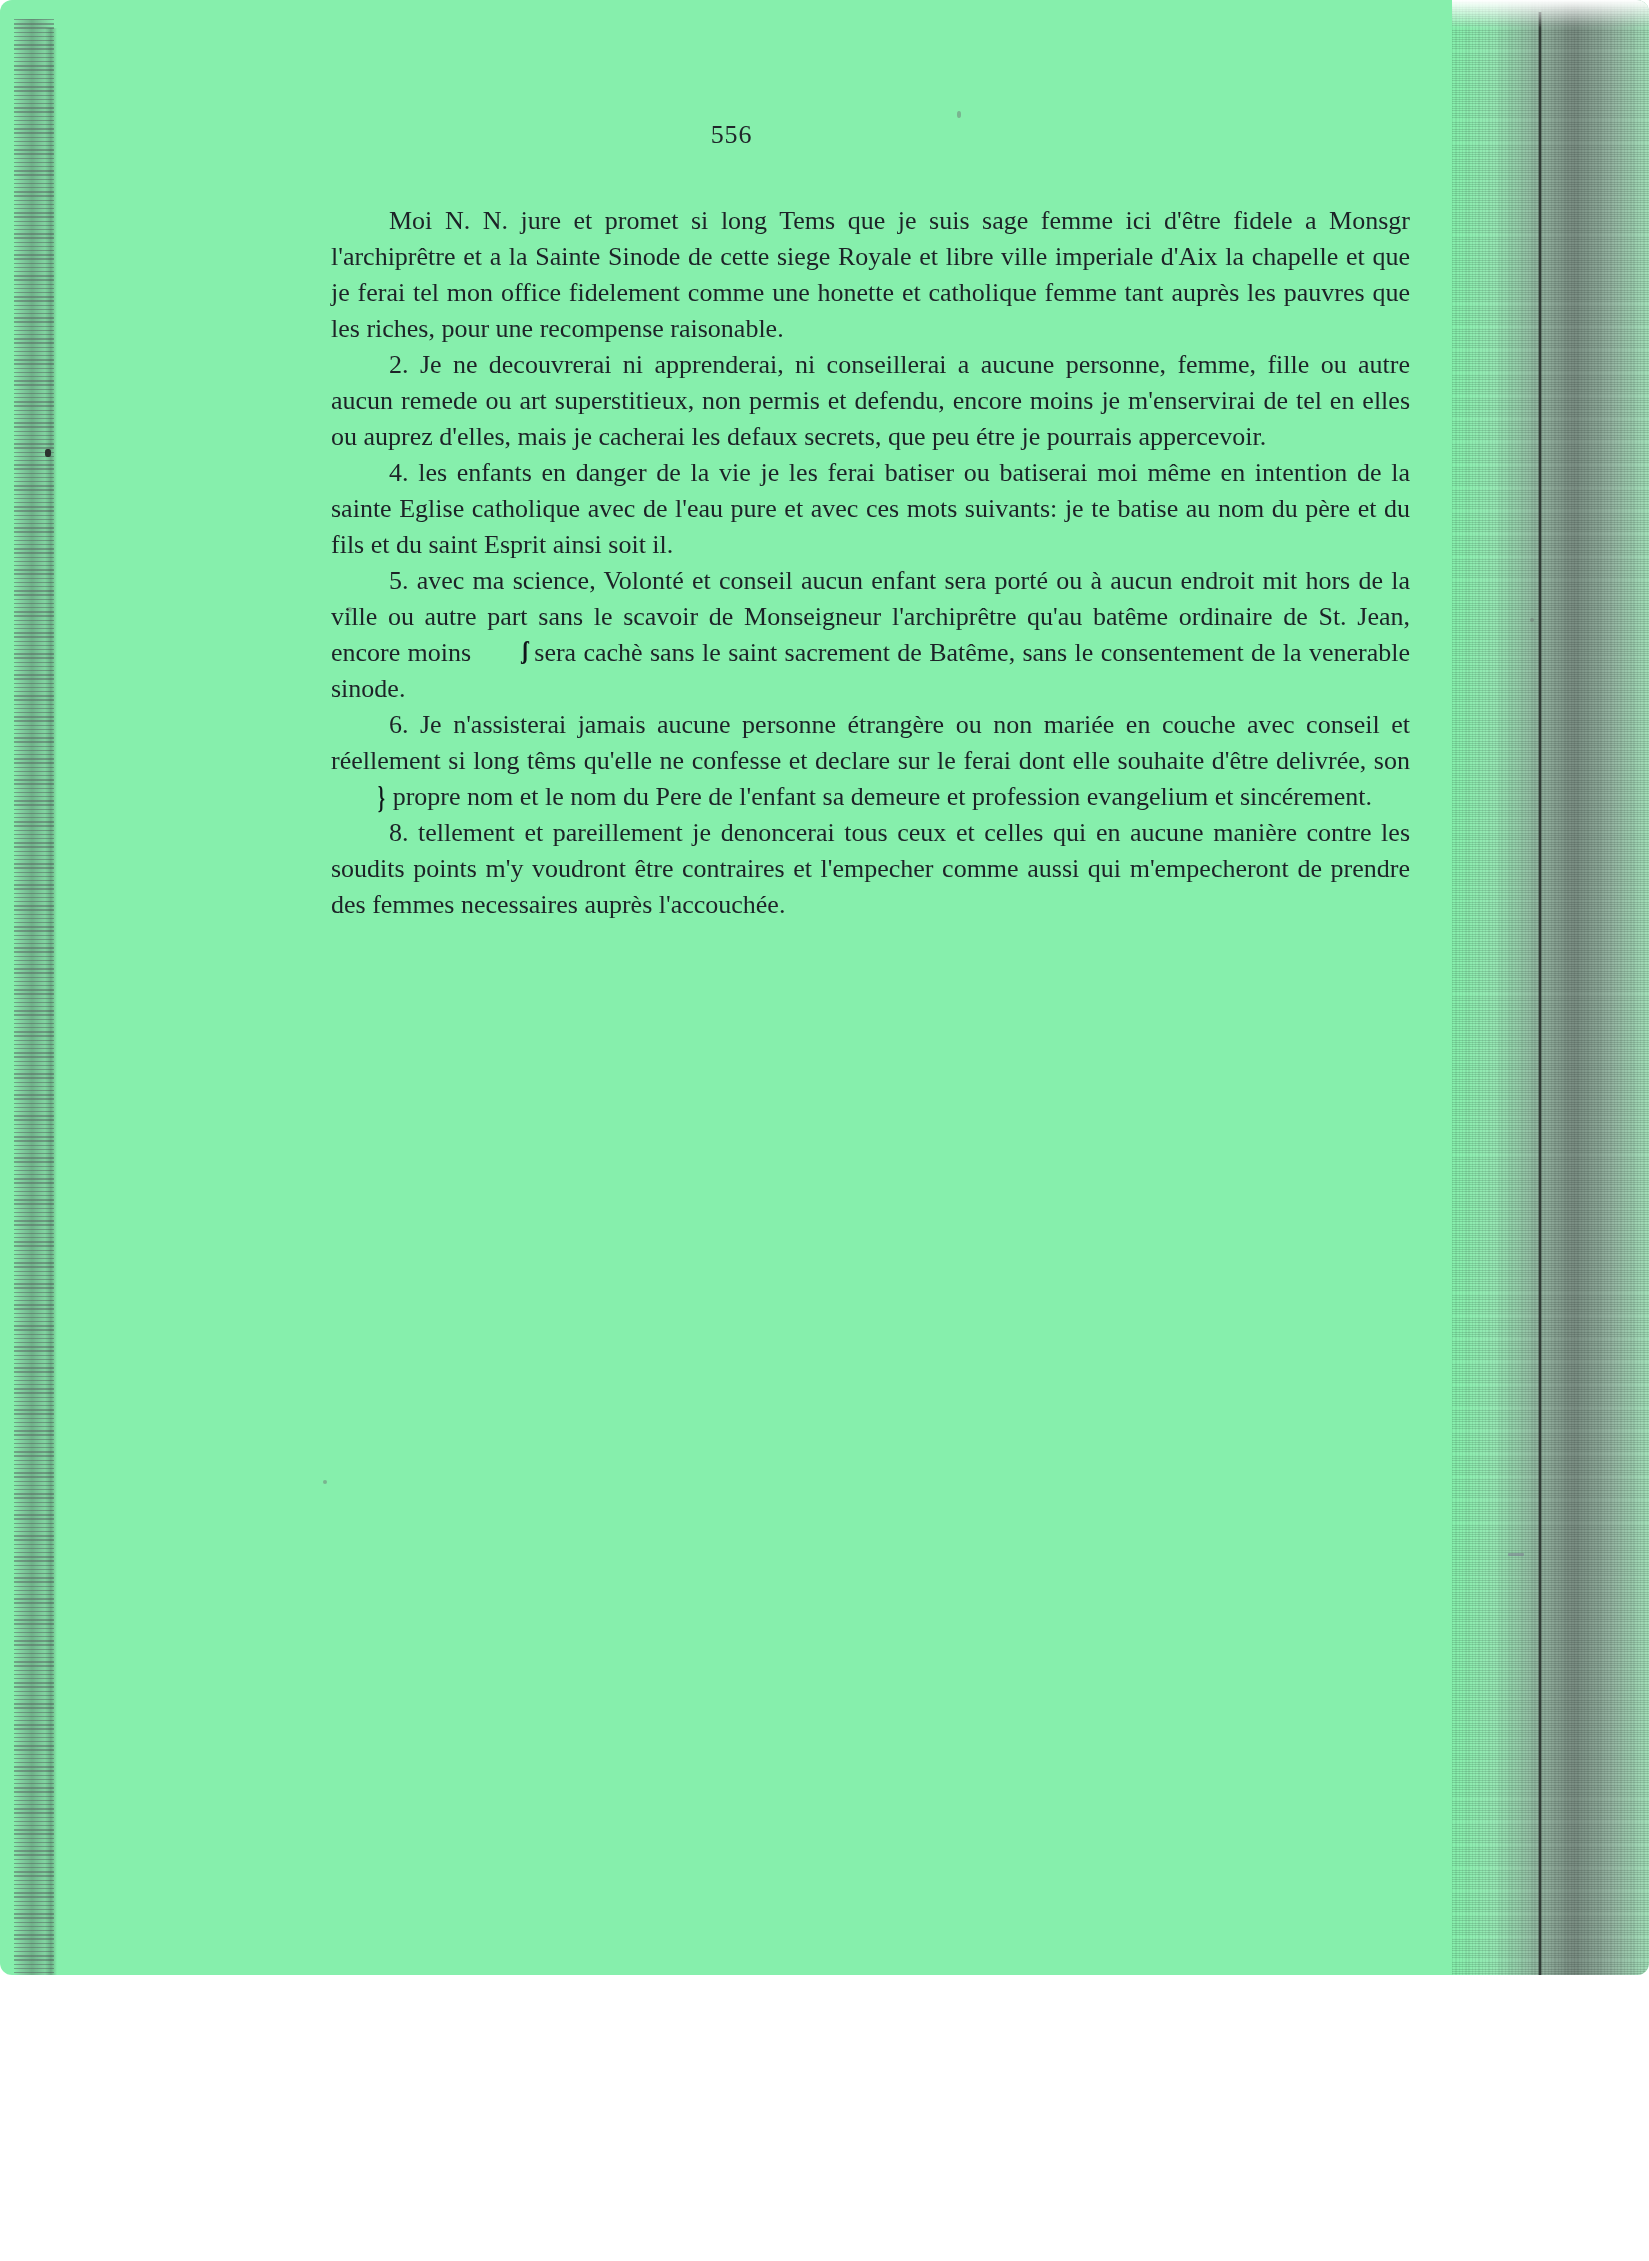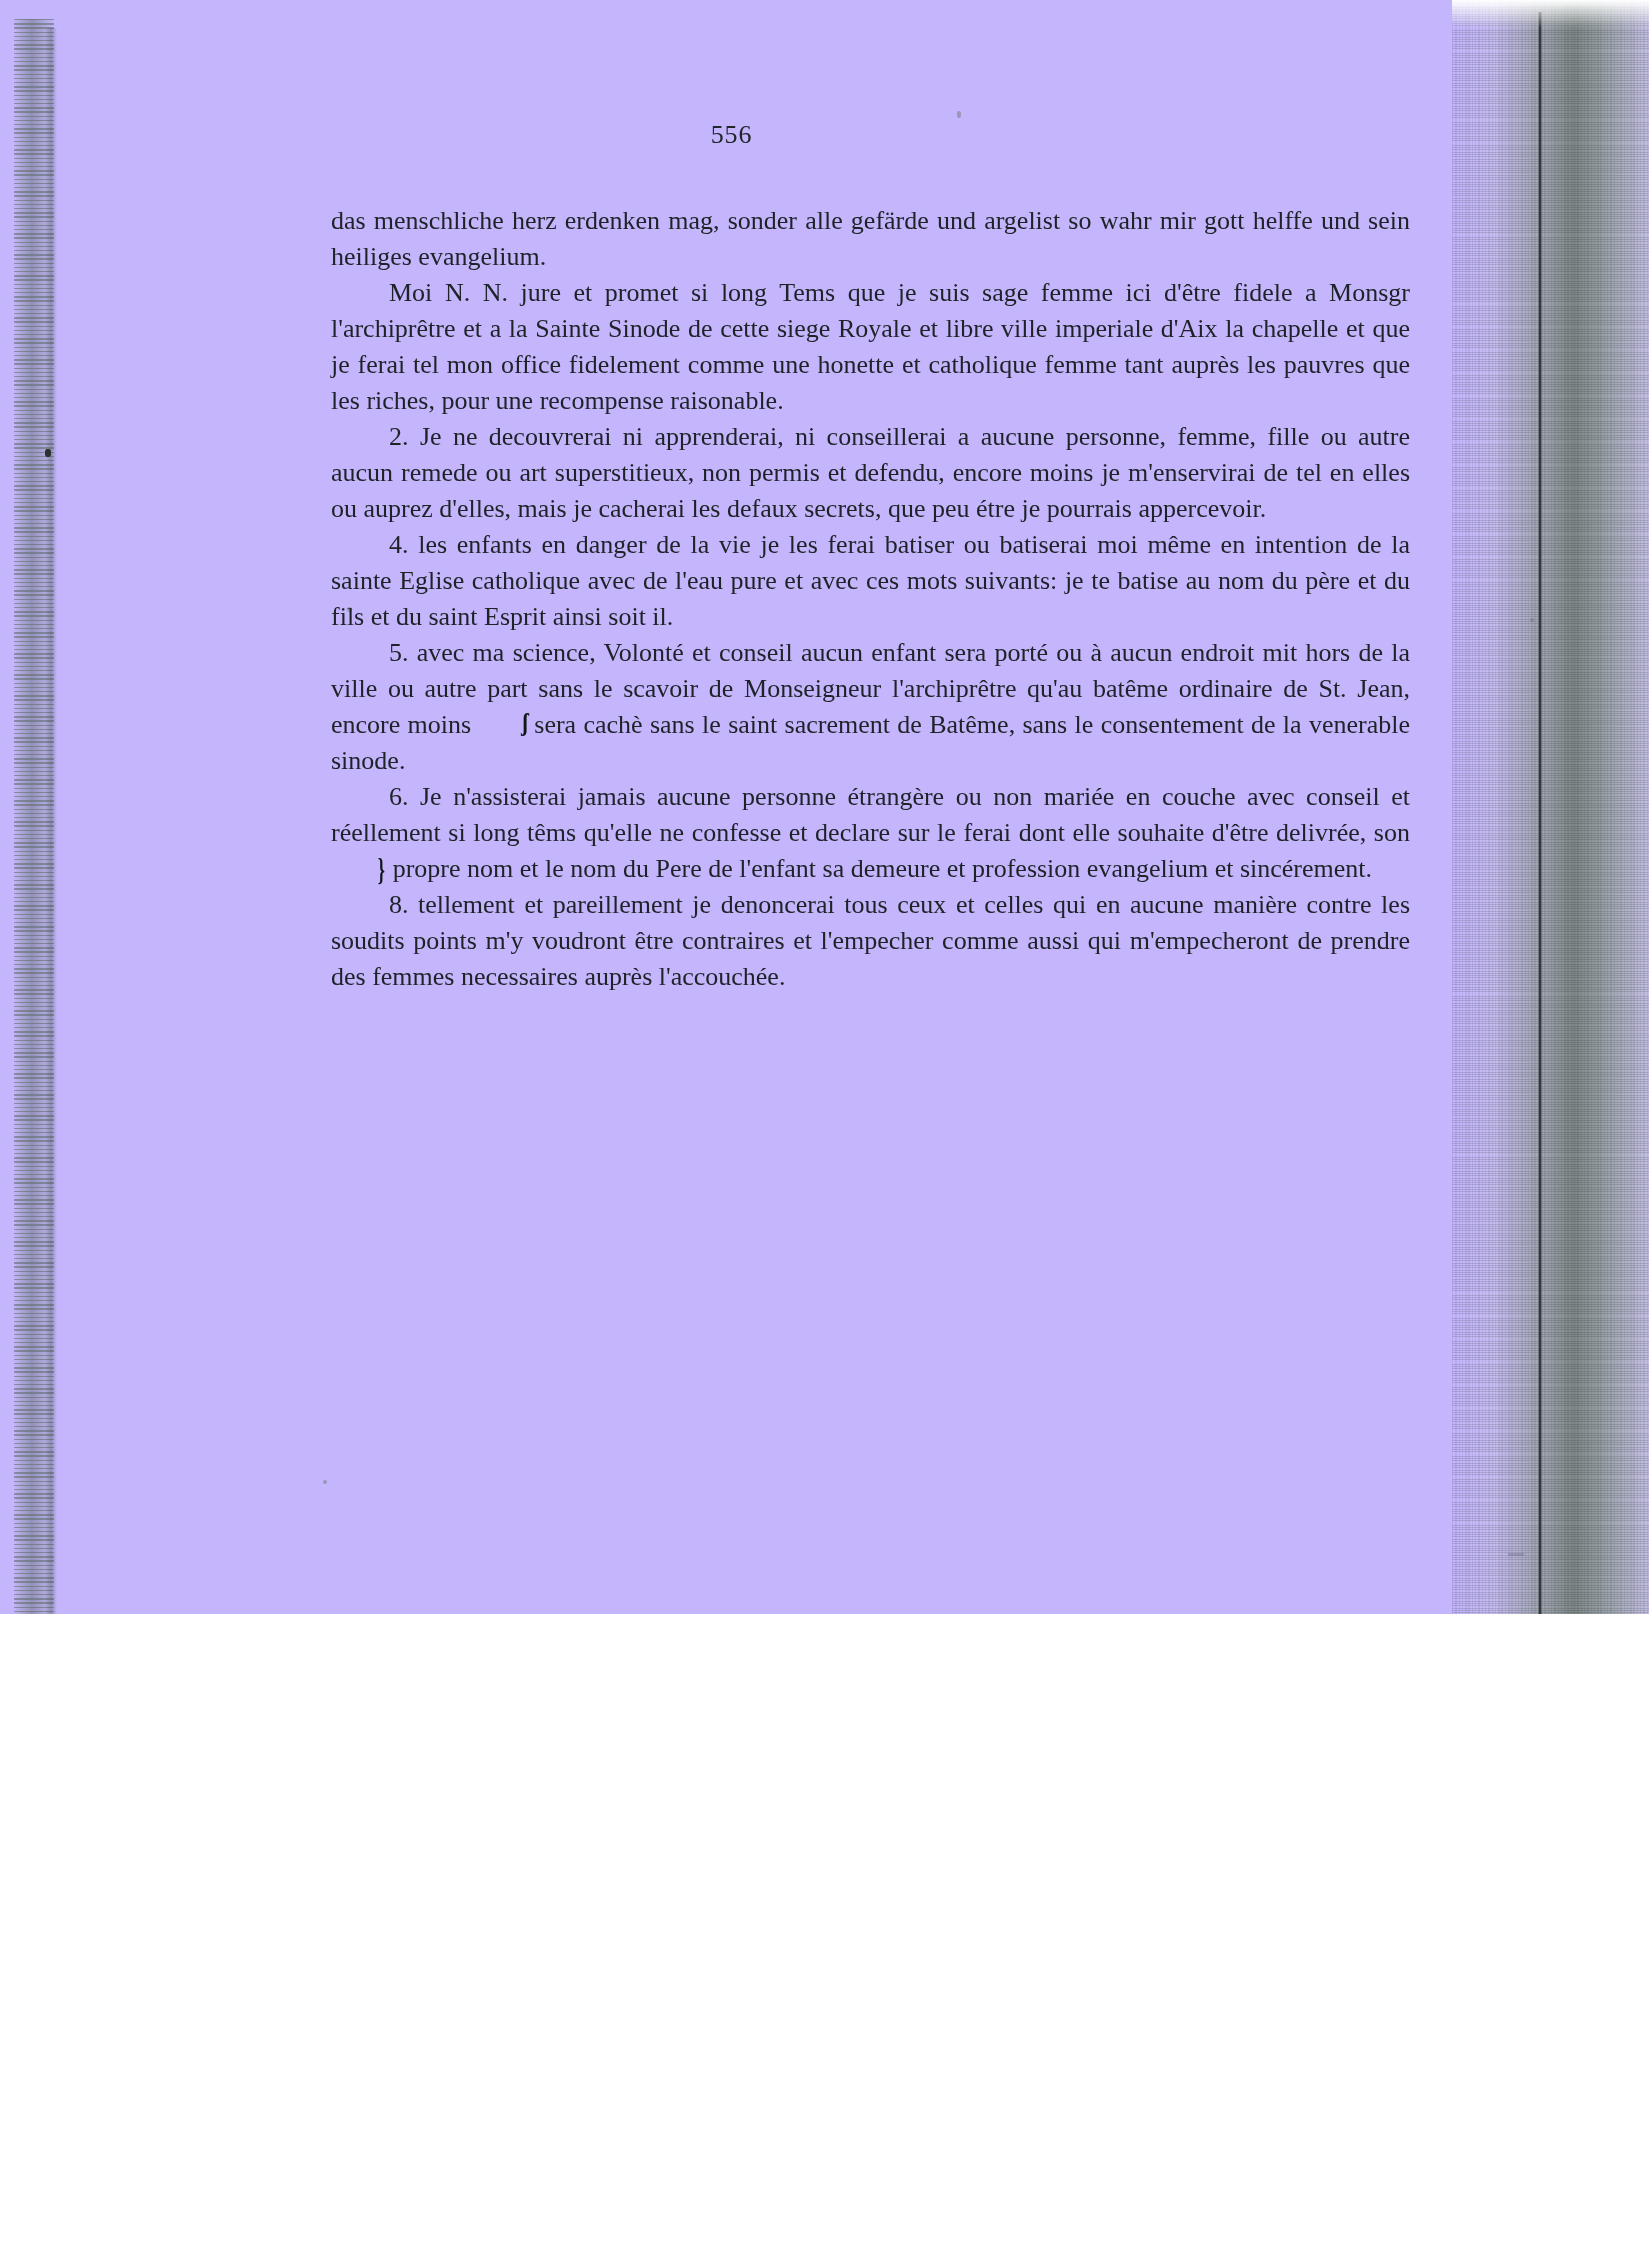--- a/index.html
+++ b/index.html
@@ -3,24 +3,25 @@
 <meta charset="utf-8">
 <style>
   html, body {
     margin: 0;
     padding: 0;
     background: #ffffff;
   }
   .page {
     position: relative;
     width: 1649px;
-    height: 1614px;
-    background: #c4b5fd;
+    height: 1975px;
+    background: #86efac;
     overflow: hidden;
     font-family: "Liberation Serif", "DejaVu Serif", serif;
+    border-radius: 12px;
   }
 
   
   .left-edge {
     position: absolute;
     left: 14px; top: 19px;
     width: 40px; height: 2237px;
     background:
       repeating-linear-gradient(to bottom,
         rgba(90,105,100,0.55) 0px, rgba(90,105,100,0.55) 1.4px,
@@ -173,21 +174,20 @@
   <div class="speck" style="left:323px; top:1480px; width:4.2px; height:4.2px;"></div>
   <div class="speck" style="left:957px; top:111px; width:3.8px; height:6.6px;"></div>
   <div class="speck" style="left:1508px; top:1553px; width:16px; height:3.3px; background:rgba(120,108,140,0.45); border-radius:0.9px;"></div>
   <div class="speck" style="left:1530px; top:618px; width:4.2px; height:4.2px;"></div>
   <div class="speck" style="left:327px; top:2190px; width:3.3px; height:8.4px; background:rgba(140,150,145,0.45); border-radius:0.9px;"></div>
 
   <div class="folio">556</div>
 
   <div class="textblock">
 
-    <p class="para hang">das menschliche herz erdenken mag, sonder alle gefärde und argelist so wahr mir gott helffe und sein heiliges evangelium.</p>
 
 
     <p class="para indent">Moi N. N. jure et promet si long Tems que je suis sage femme ici d'être fidele a Monsgr l'archiprêtre et a la Sainte Sinode de cette siege Royale et libre ville imperiale d'Aix la chapelle et que je ferai tel mon office fidelement comme une honette et catholique femme tant auprès les pauvres que les riches, pour une recompense raisonable.</p>
 
     <p class="para indent"><span>2.</span> <span>Je ne decouvrerai ni apprenderai, ni conseillerai a aucune personne, femme, fille ou autre aucun remede ou art superstitieux, non permis et defendu, encore moins je m'enservirai de tel en elles ou auprez d'elles, mais je cacherai les defaux secrets, que peu étre je pourrais appercevoir.</span></p>
 
 
     <p class="para indent"><span>4.</span> <span>les enfants en danger de la vie je les ferai batiser ou batiserai moi même en intention de la sainte Eglise catholique avec de l'eau pure et avec ces mots suivants: je te batise au nom du père et du fils et du saint Esprit ainsi soit il.</span></p>
 
     <p class="para indent"><span>5.</span> <span>avec ma science, Volonté et conseil aucun enfant sera porté ou à aucun endroit mit hors de la ville ou autre part sans le scavoir de Monseigneur l'archiprêtre qu'au batême ordinaire de St. Jean, encore moins</span><span class="annot">ʃ</span><span>sera cachè sans le saint sacrement de Batême, sans le consentement de la venerable sinode.</span></p>

